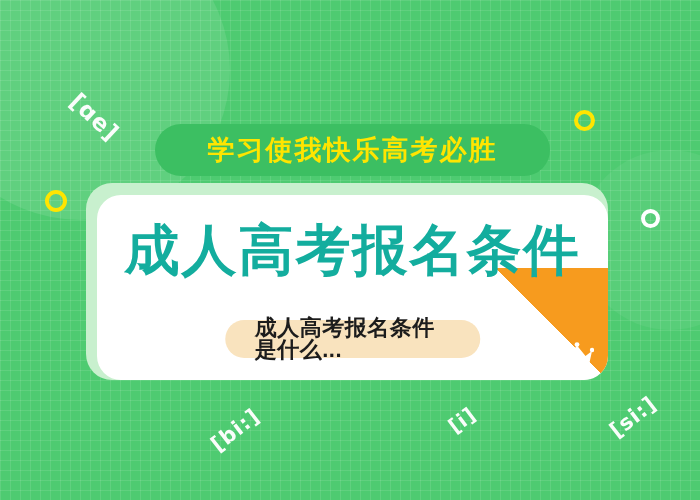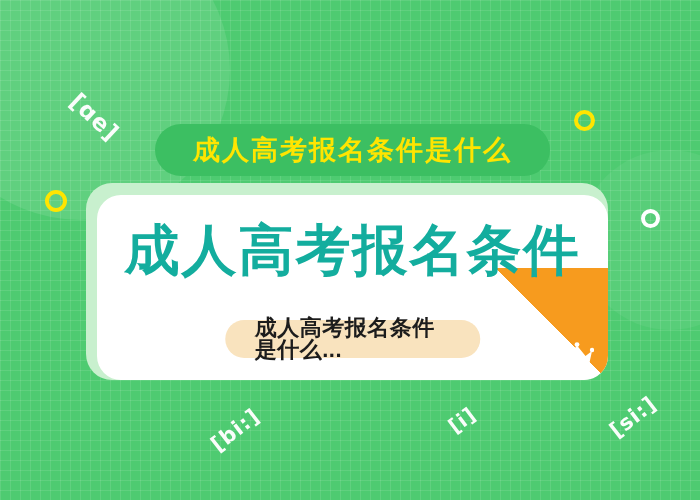--- a/index.html
+++ b/index.html
@@ -210,21 +210,21 @@
   <div class="ring ring-yellow-left"></div>
   <div class="ring ring-yellow-top"></div>
   <div class="ring ring-white-right"></div>
 
   <div class="phonetic ph-ae">[ɑe]</div>
   <div class="phonetic ph-bi">[bi:]</div>
   <div class="phonetic ph-i">[i]</div>
   <div class="phonetic ph-si">[si:]</div>
 
   <div class="banner">
-    <span class="banner-text">成人高考报名条件是什么</span>
+    <span class="banner-text">学习使我快乐高考必胜</span>
   </div>
 
   <div class="card-wrap">
     <div class="card-shadow"></div>
     <div class="card">
 
       <div class="corner-orange"></div>
 
       <svg class="crown-icon" viewBox="0 0 34 26">
         <path d="M2 9 L8.5 14 L17 3.5 L25.5 14 L32 9 L29 23 L5 23 Z" fill="#FFFFFF"></path>

